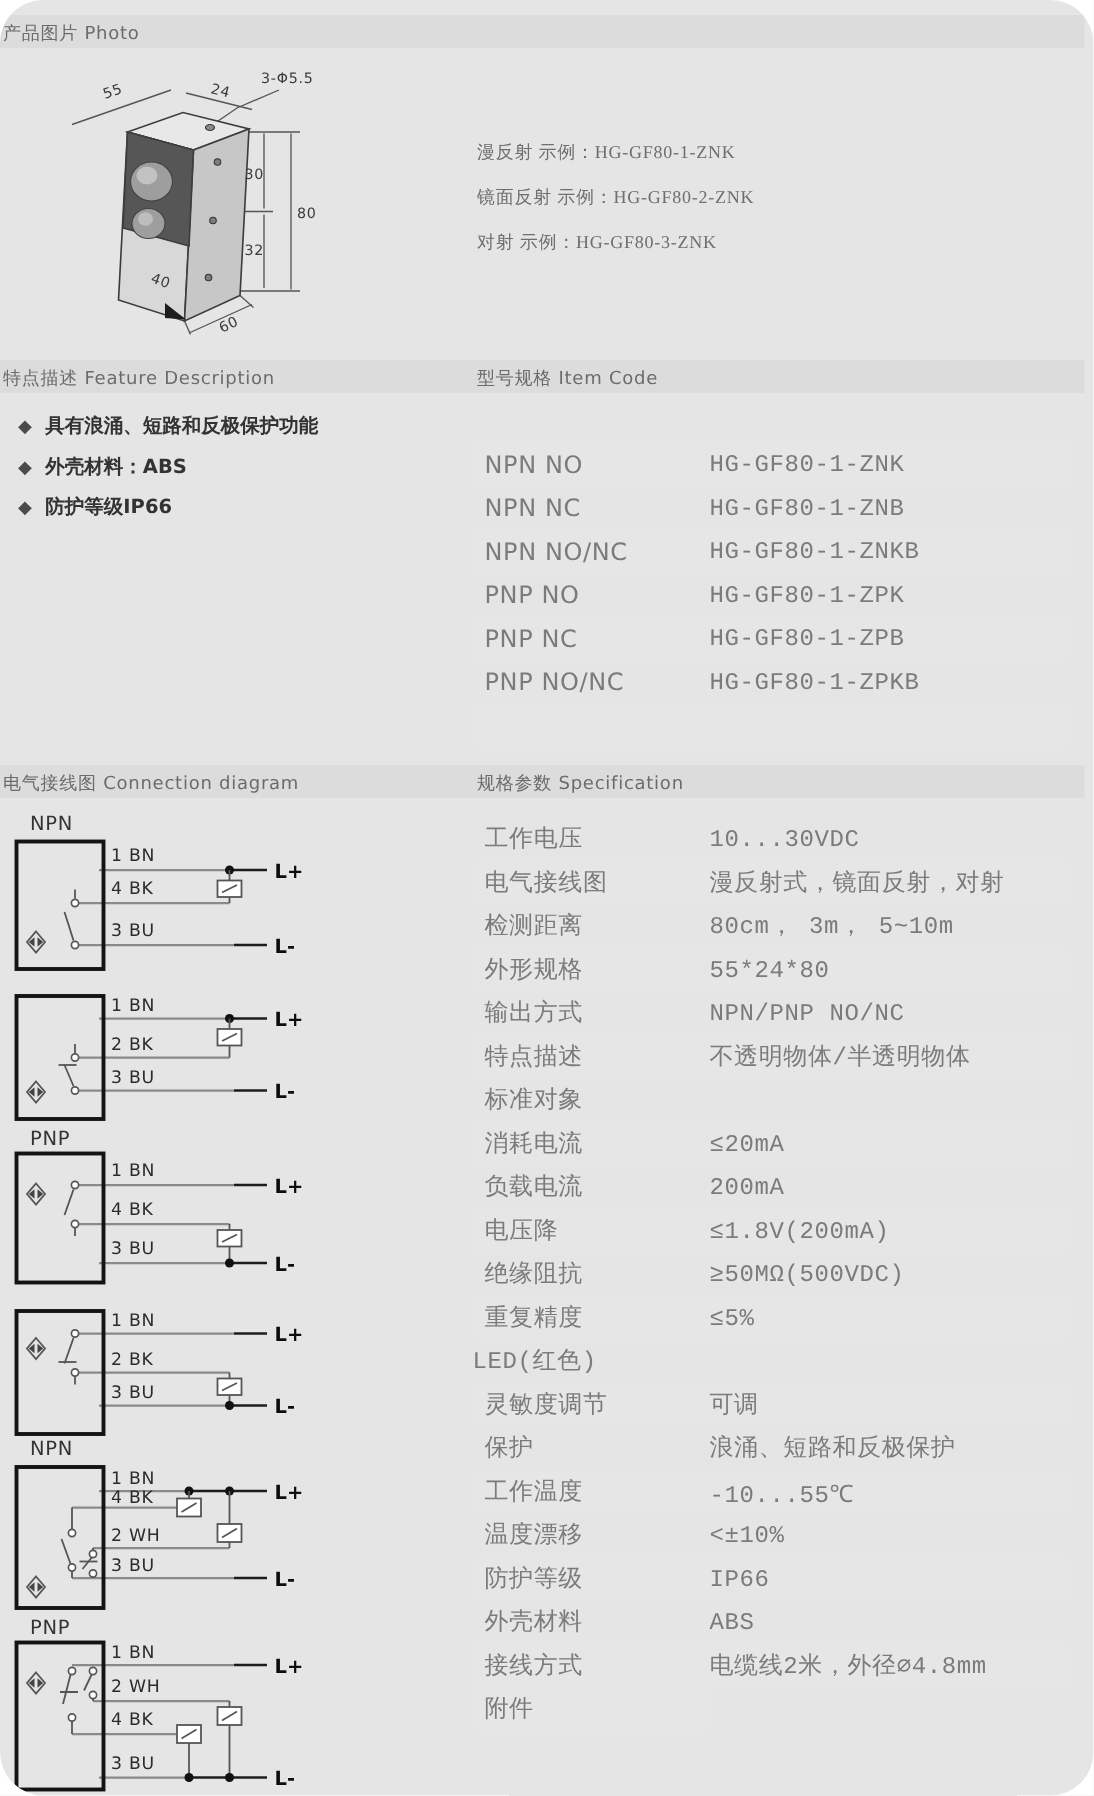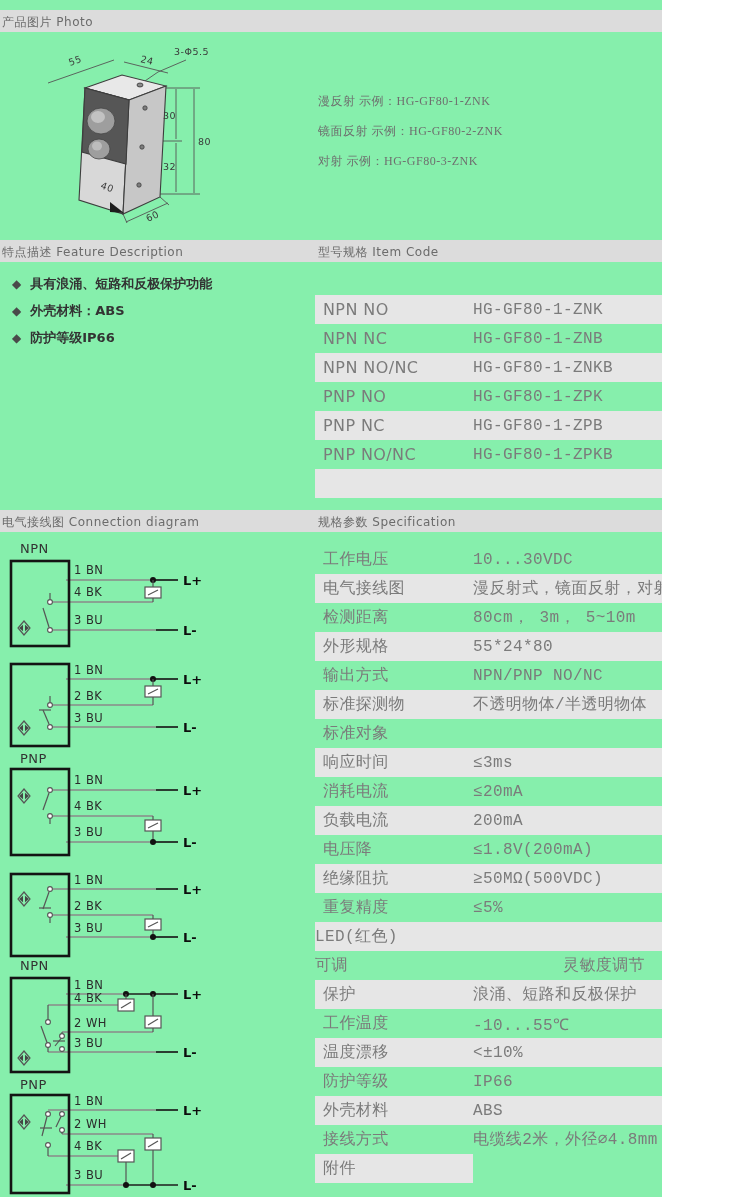--- a/index.html
+++ b/index.html
@@ -1,17 +1,17 @@
 <!DOCTYPE html>
 <html><head>
 <meta charset="utf-8">
 <style>
   html,body{margin:0;padding:0;background:#fff;}
-  #page{position:relative;width:662px;height:1197px;background:#86efac;overflow:hidden;
-        font-family:"DejaVu Sans","Liberation Sans",sans-serif;}
+  #page{position:relative;width:729px;height:1197px;background:#e5e5e5;overflow:hidden;
+        font-family:"DejaVu Sans","Liberation Sans",sans-serif;border-radius:29px;}
   .bar{position:absolute;left:0;width:723px;height:22px;background:#dcdcdc;}
   .bar .btxt{position:absolute;top:4px;font-size:12px;color:#6b6b6b;letter-spacing:.5px;white-space:nowrap;}
   .btxt.b-left{left:2px;}
   .btxt.b-right{left:318px;}
   .example-line{position:absolute;left:318px;font-size:12px;color:#6e6e6e;letter-spacing:.5px;white-space:nowrap;font-family:Liberation Serif, serif;}
   .feature{position:absolute;left:12px;font-size:13px;font-weight:bold;color:#333;white-space:nowrap;}
   .feature .bullet{color:#4a4a4a;margin-right:9px;font-size:12px;}
   .feature .bullet::before{content:"◆";}
   .table{position:absolute;left:315px;width:398px;}
   .trow{display:flex;height:29px;}
@@ -160,32 +160,28 @@
       </div>
       <div class="trow">
         <div class="cell cell-label">外形规格</div>
         <div class="cell cell-value">55*24*80</div>
       </div>
       <div class="trow">
         <div class="cell cell-label">输出方式</div>
         <div class="cell cell-value">NPN/PNP NO/NC</div>
       </div>
       <div class="trow">
-        <div class="cell cell-label">标准探测物</div>
+        <div class="cell cell-label">特点描述</div>
         <div class="cell cell-value">不透明物体/半透明物体</div>
       </div>
       <div class="trow">
         <div class="cell cell-label">标准对象</div>
         <div class="cell cell-value"></div>
       </div>
       <div class="trow">
-        <div class="cell cell-label">响应时间</div>
-        <div class="cell cell-value">≤3ms</div>
-      </div>
-      <div class="trow">
         <div class="cell cell-label">消耗电流</div>
         <div class="cell cell-value">≤20mA</div>
       </div>
       <div class="trow">
         <div class="cell cell-label">负载电流</div>
         <div class="cell cell-value">200mA</div>
       </div>
       <div class="trow">
         <div class="cell cell-label">电压降</div>
         <div class="cell cell-value">≤1.8V(200mA)</div>
@@ -195,22 +191,22 @@
         <div class="cell cell-value">≥50MΩ(500VDC)</div>
       </div>
       <div class="trow">
         <div class="cell cell-label">重复精度</div>
         <div class="cell cell-value">≤5%</div>
       </div>
       <div class="trow">
         <div class="cell cell-value">LED(红色)</div>
       </div>
       <div class="trow">
+        <div class="cell cell-label">灵敏度调节</div>
         <div class="cell cell-value">可调</div>
-        <div class="cell cell-label">灵敏度调节</div>
       </div>
       <div class="trow">
         <div class="cell cell-label">保护</div>
         <div class="cell cell-value">浪涌、短路和反极保护</div>
       </div>
       <div class="trow">
         <div class="cell cell-label">工作温度</div>
         <div class="cell cell-value">-10...55℃</div>
       </div>
       <div class="trow">

